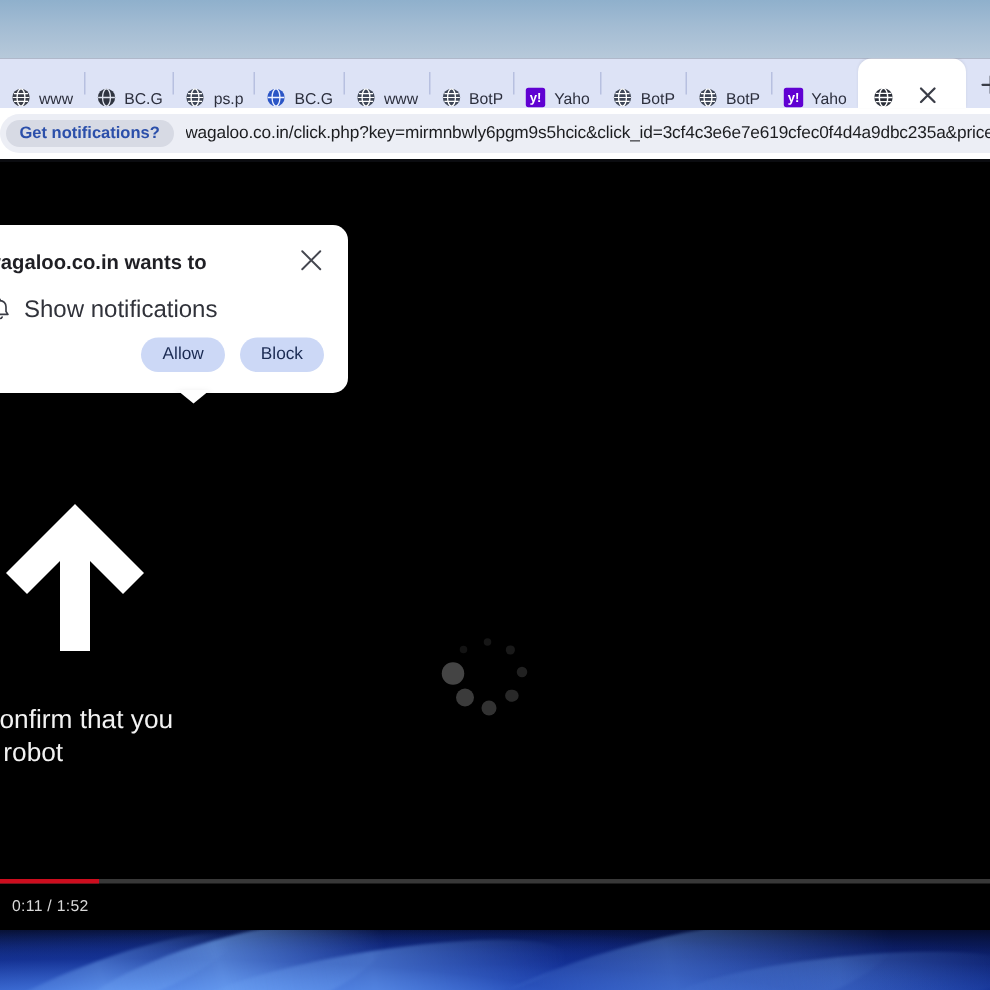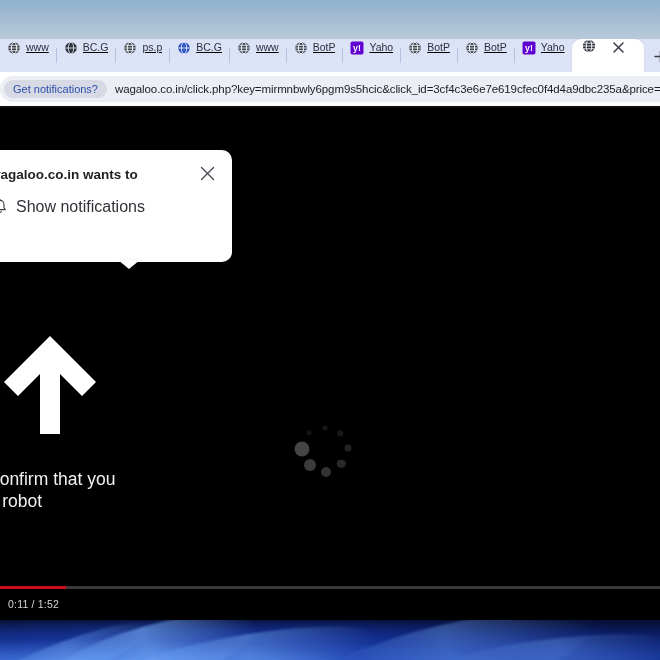--- a/index.html
+++ b/index.html
@@ -39,22 +39,22 @@
     background: #dde3f6; overflow: hidden;
   }
 
   
   .tabstrip {
     position: relative; height: 33px; width: 660px;
     background: #dde3f6;
     display: flex; align-items: flex-end; padding-left: 0;
   }
   .tab {
-    position: relative; height: 31px; display: flex; align-items: flex-start;
-    gap: 5px; padding: 0 7px; flex: 0 0 auto; min-width: 0; text-decoration: underline;
+    position: relative; height: 31px; display: flex; align-items: flex-end;
+    gap: 5px; padding: 0 7px; flex: 0 0 auto; min-width: 0;
   }
   .tab .tab-title {
     font-size: 10.5px; color: #2c2f3d; white-space: nowrap;
     overflow: hidden; max-width: 30px; text-overflow: clip;
   }
   .tab-sep {
     width: 1px; height: 15px; background: #b7c0e0; flex: 0 0 auto; align-self: center;
   }
   .favicon { width: 14px; height: 14px; flex: 0 0 auto; display:block; }
 
@@ -79,21 +79,21 @@
   .toolbar {
     height: 34px; width: 660px; background: #ffffff;
     display: flex; align-items: center; padding: 0 8px;
   }
   .omnibox {
     flex: 1 1 auto; height: 26px; background: #eceef5; border-radius: 13px;
     display: flex; align-items: center; gap: 8px; padding: 0 6px 0 4px;
     margin-left: -8px; position: relative;
   }
   .notif-chip {
-    background: #d7dae4; color: #2b4faa; font-size: 11px; font-weight: 400;
+    background: #d7dae4; color: #2b4faa; font-size: 11px; font-weight: 700;
     padding: 3px 9px; border-radius: 11px; white-space: nowrap; flex: 0 0 auto;
   }
   .url {
     font-size: 11.5px; color: #1c1d20; white-space: nowrap; overflow: hidden;
     flex: 1 1 auto; letter-spacing: -0.1px;
   }
 
   
   .viewport {
     position: relative; width: 660px; height: 514px; background: #000000;
@@ -354,17 +354,21 @@
         </svg>
       </div>
       <div class="perm-row">
         <svg width="14" height="16" viewBox="0 0 14 16">
           <path d="M7 1.4c-2.3 0-4 1.8-4 4.1v3.2L1.7 10.6h10.6L11 8.7V5.5c0-2.3-1.7-4.1-4-4.1z" fill="none" stroke="#3a3c45" stroke-width="1.1" stroke-linejoin="round"></path>
           <path d="M5.6 12.4a1.5 1.5 0 0 0 2.8 0" fill="none" stroke="#3a3c45" stroke-width="1.1" stroke-linecap="round"></path>
           <path d="M7 0.4v1" stroke="#3a3c45" stroke-width="1.1" stroke-linecap="round"></path>
         </svg>
         <span class="perm-row-label">Show notifications</span>
       </div>
+      <div class="perm-actions">
+        <button class="perm-btn">Allow</button>
+        <button class="perm-btn">Block</button>
+      </div>
     </div>
     <div class="bubble-tail"></div>
 
   </div>
 </div>
 
 </body></html>

